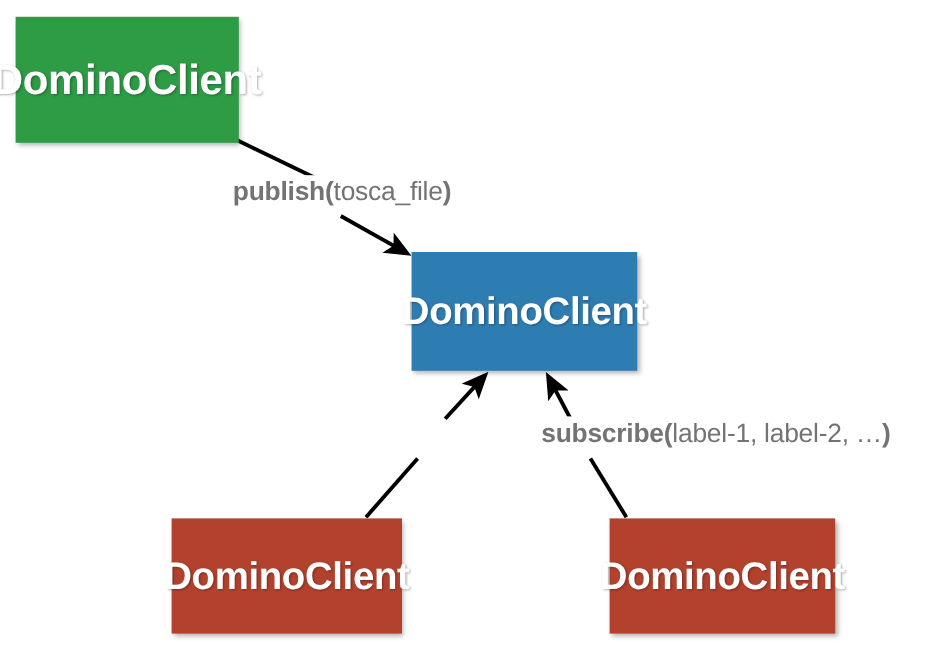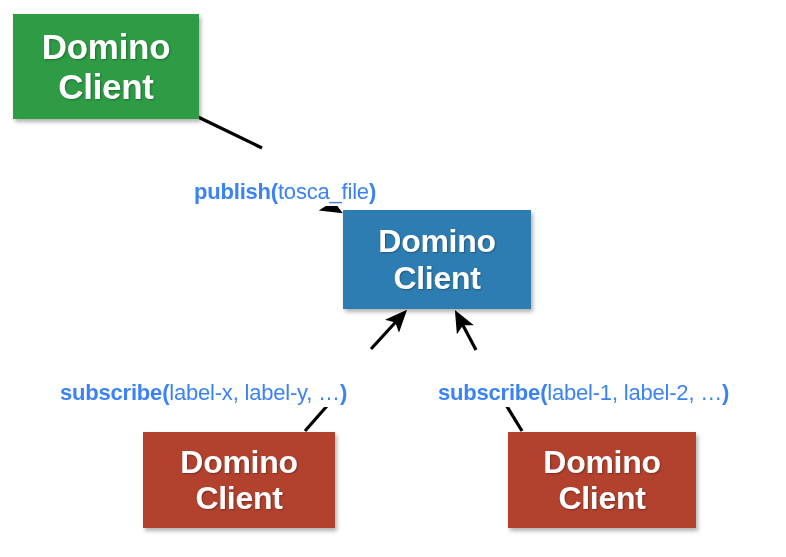--- a/index.html
+++ b/index.html
@@ -13,21 +13,21 @@
   #canvas {
     position: relative;
     width: 786px;
     height: 557px;
     background: #ffffff;
     overflow: hidden;
   }
   .node {
     position: absolute;
     display: flex;
-    flex-direction: column;
+    flex-direction: row;
     align-items: center;
     justify-content: center;
     color: #ffffff;
     font-weight: bold;
     font-family: "Liberation Sans", sans-serif;
     text-align: center;
     line-height: 1.14;
     letter-spacing: -0.3px;
     box-shadow: 2px 3px 4px rgba(0,0,0,0.30);
     text-shadow: 1px 1px 2px rgba(0,0,0,0.30);
@@ -64,33 +64,32 @@
     position: absolute;
     left: 0; top: 0;
     width: 786px; height: 557px;
     pointer-events: none;
   }
 
   .edge-label {
     position: absolute;
     font-family: "Liberation Sans", sans-serif;
     font-size: 22px;
-    color: #3b82f6;
+    color: #737373;
     white-space: nowrap;
     background: #ffffff;
     padding: 1px 3px;
     letter-spacing: -0.2px;
-    margin-top: 32px;
   }
   .edge-label .b { font-weight: bold; }
   .edge-label .n { font-weight: normal; }
 
   #label-publish { left: 191px; top: 146px; }
   #label-subscribe-left { left: 57px; top: 347px; }
-  #label-subscribe-right { left: 435px; top: 347px; }
+  #label-subscribe-right { left: 448px; top: 347px; }
 </style>
 </head>
 <body>
 
 <div id="canvas">
 
   <svg class="edge-svg" viewBox="0 0 786 557" xmlns="http://www.w3.org/2000/svg">
     <defs>
       <marker id="arrowhead" markerWidth="7" markerHeight="7" refX="5.6" refY="3" orient="auto" markerUnits="strokeWidth">
         <path d="M0,0 L7,3 L0,6 L1.6,3 Z" fill="#000000"></path>
@@ -128,17 +127,16 @@
     <span class="line2">Client</span>
   </div>
 
   <div class="node" id="node-domino-client-subscriber-right">
     <span class="line1">Domino</span>
     <span class="line2">Client</span>
   </div>
 
   <div class="edge-label" id="label-publish"><span class="b">publish(</span><span class="n">tosca_file</span><span class="b">)</span></div>
 
-  <div class="edge-label" id="label-subscribe-left"><span class="b">subscribe(</span><span class="n">label-x, label-y, …</span><span class="b">)</span></div>
 
   <div class="edge-label" id="label-subscribe-right"><span class="b">subscribe(</span><span class="n">label-1, label-2, …</span><span class="b">)</span></div>
 
 </div>
 
 </body></html>

